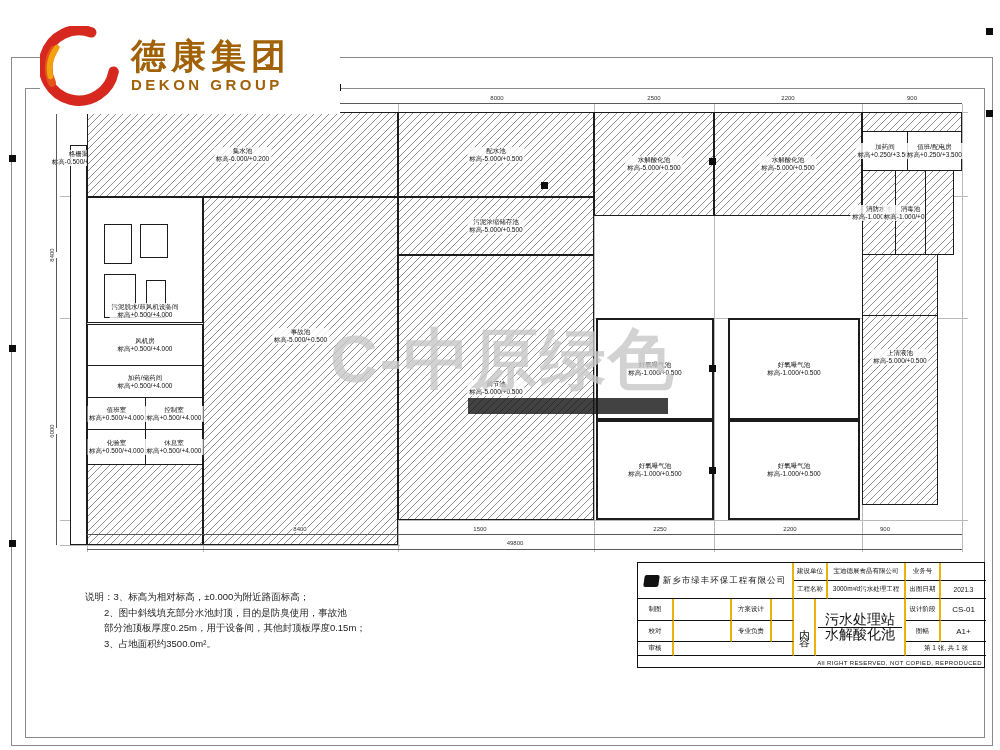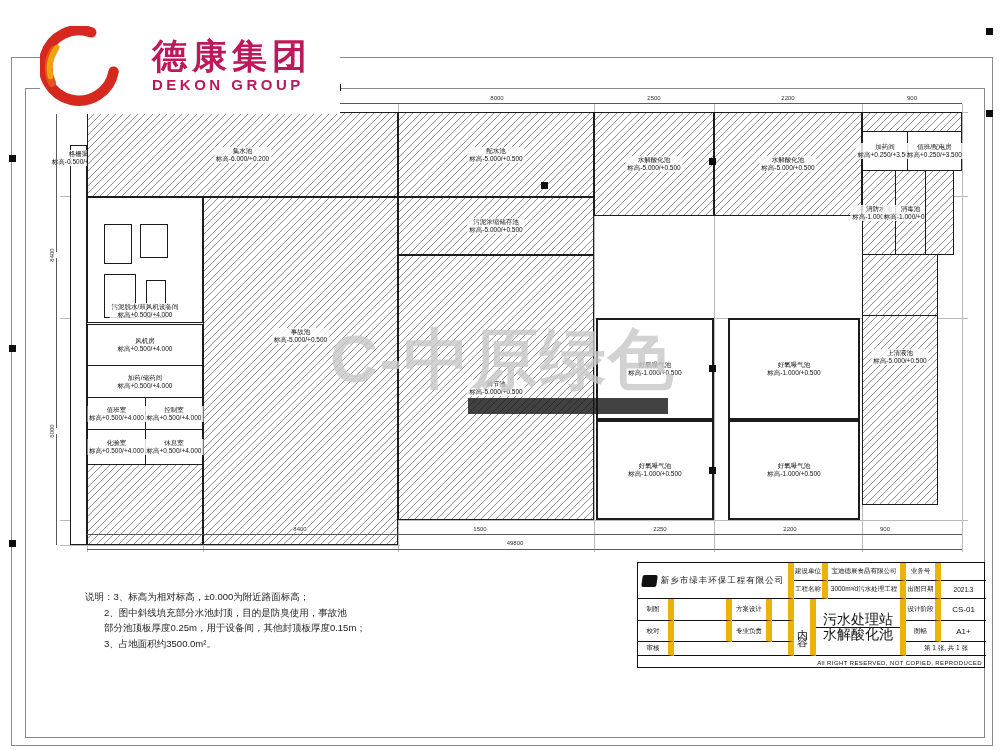--- a/index.html
+++ b/index.html
@@ -23,30 +23,30 @@
   .dim{background:#5a5a5a;z-index:2;}
   .dn{position:absolute;transform:translateX(-50%);font-size:6px;color:#333;background:#fff;padding:0 1px;z-index:3;white-space:nowrap;}
   .dimv{transform:rotate(-90deg);display:inline-block;}
   .sq{position:absolute;width:7px;height:7px;background:#0d0d0d;z-index:3;}
   
   #watermark{left:330px;top:314px;width:360px;z-index:4;color:#c7c7c7;opacity:.8;font-weight:bold;white-space:nowrap;}
   #wm-line{font-size:66px;letter-spacing:2px;line-height:90px;}
   #wm-bar{position:absolute;left:138px;top:84px;width:200px;height:16px;background:#141414;}
   
   #logo{left:40px;top:18px;width:300px;height:96px;background:#fff;z-index:6;display:flex;align-items:center;}
-  #logo-text{margin-left:32px;color:#be185d;}
+  #logo-text{margin-left:11px;color:#a16207;}
   #logo-cn{font-size:35px;font-weight:bold;letter-spacing:5px;line-height:38px;}
   #logo-en{font-size:15px;font-weight:bold;letter-spacing:3.5px;line-height:20px;}
   
   #notes{left:85px;top:589px;font-size:9.5px;line-height:15.5px;color:#222;z-index:3;}
   #notes div{white-space:nowrap;}
   #notes .ind{margin-left:19px;}
   
   #tblock{left:637px;top:562px;width:348px;height:106px;border:1.5px solid #111;background:#fff;z-index:5;}
-  .tb{position:absolute;border-right:6px solid #eab308;border-bottom:1px solid #111;box-sizing:border-box;display:flex;
+  .tb{position:absolute;border-right:2px solid #eab308;border-bottom:1px solid #111;box-sizing:border-box;display:flex;
       align-items:center;justify-content:center;font-size:6.5px;color:#111;overflow:hidden;text-align:center;}
   .tb.noR{border-right:none;text-align:center;}
   .tb.noB{border-bottom:none;}
   #tb-company{font-size:8.5px;letter-spacing:1px;gap:4px;}
   #tb-mark{width:15px;height:12px;background:#111;transform:skewX(-8deg);border-radius:2px;flex:0 0 auto;}
   #tb-content-label{writing-mode:vertical-rl;font-size:11px;letter-spacing:7px;}
   #tb-content{flex-direction:column;font-size:14px;line-height:13px;}
   #tb-content .c1{border-bottom:1px solid #111;padding:0 7px 1px;}
   #tb-copy{justify-content:flex-end;font-size:6px;letter-spacing:.4px;padding-right:4px;}
 </style>

